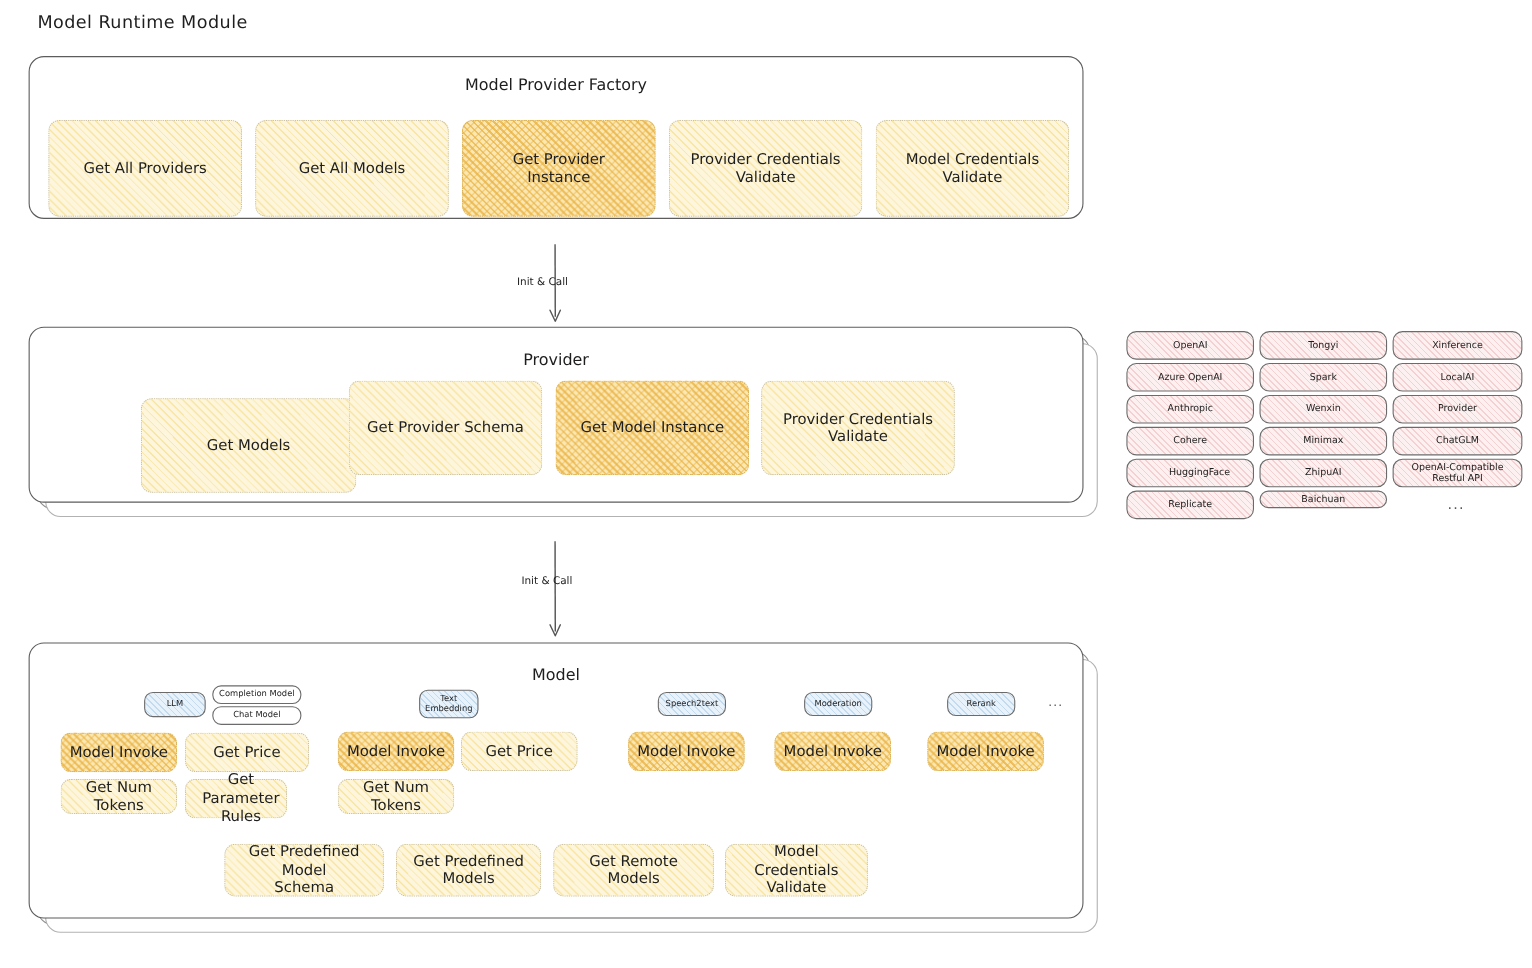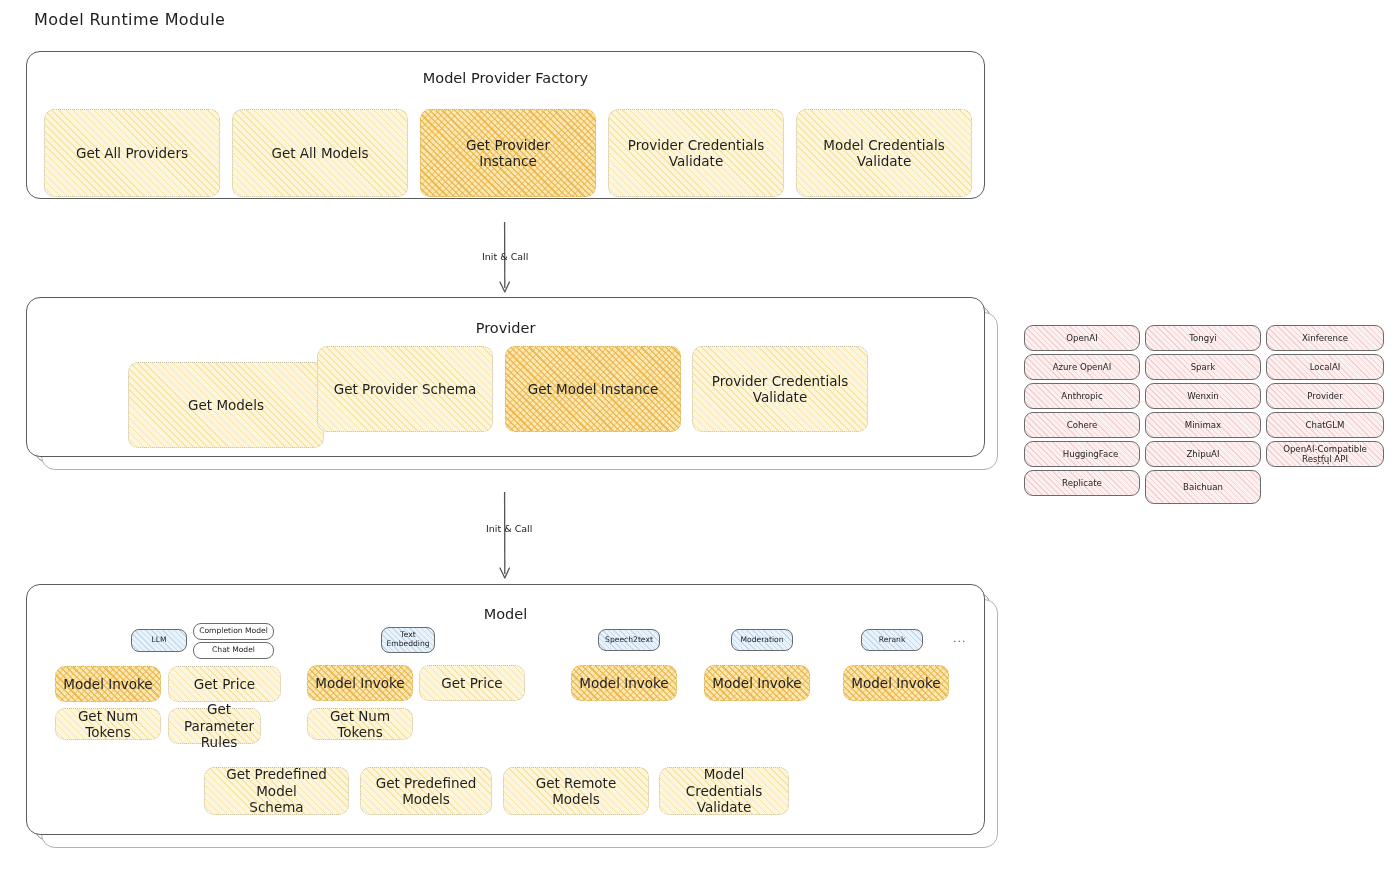--- a/index.html
+++ b/index.html
@@ -78,21 +78,20 @@
     border:1.3px solid #6b6b6b;
     border-radius:9px;
     display:flex;align-items:center;justify-content:center;
     text-align:center;
     font-size:8.6px;color:#1e1e1e;
     background-color:#fdf0f0;
     background-image:repeating-linear-gradient(45deg,
         rgba(231,160,160,.40) 0px, rgba(231,160,160,.40) 1px,
         rgba(255,255,255,0) 1px, rgba(255,255,255,0) 4px);
     padding:2px 3px;
-    margin-top:24px;
   }
   .dots{
     position:absolute;font-size:13px;color:#555;letter-spacing:1px;
   }
 
   
   .badge{
     position:absolute;box-sizing:border-box;
     border:1.3px solid #6b6b6b;
     border-radius:8px;
@@ -109,21 +108,20 @@
     background-color:#ffffff;
     background-image:none;
   }
 
   
   .arrow{position:absolute;}
   .arrow svg{display:block;overflow:visible;}
   .arrow-label{
     position:absolute;font-size:9.5px;color:#1e1e1e;
     white-space:nowrap;
-    margin-left:12px;
   }
 </style>
 </head>
 <body>
 
 <div class="canvas">
 
   <div id="page-title">Model Runtime Module</div>
 
   <div class="panel" style="left:26px;top:51px;width:959px;height:148px;">
@@ -160,21 +158,21 @@
     <div class="chip" style="left:0px;top:59px;width:116px;height:26px;">Anthropic</div>
     <div class="chip" style="left:0px;top:88px;width:116px;height:26px;">Cohere</div>
     <div class="chip" style="left:0px;top:117px;width:116px;height:26px;padding-left:20px;">HuggingFace</div>
     <div class="chip" style="left:0px;top:146px;width:116px;height:26px;">Replicate</div>
 
     <div class="chip" style="left:121px;top:1px;width:116px;height:26px;">Tongyi</div>
     <div class="chip" style="left:121px;top:30px;width:116px;height:26px;">Spark</div>
     <div class="chip" style="left:121px;top:59px;width:116px;height:26px;">Wenxin</div>
     <div class="chip" style="left:121px;top:88px;width:116px;height:26px;">Minimax</div>
     <div class="chip" style="left:121px;top:117px;width:116px;height:26px;">ZhipuAI</div>
-    <div class="chip" style="left:121px;top:146px;width:116px;height:34px;">Baichuan</div>
+    <div class="chip" style="left:121px;top:146px;width:116px;height:16px;">Baichuan</div>
 
     <div class="chip" style="left:242px;top:1px;width:118px;height:26px;">Xinference</div>
     <div class="chip" style="left:242px;top:30px;width:118px;height:26px;">LocalAI</div>
     <div class="chip" style="left:242px;top:59px;width:118px;height:26px;">Provider</div>
     <div class="chip" style="left:242px;top:88px;width:118px;height:26px;">ChatGLM</div>
     <div class="chip" style="left:242px;top:117px;width:118px;height:26px;">OpenAI-Compatible Restful API</div>
     <div class="dots" style="left:292px;top:152px;">...</div>
   </div>
 
   <div class="arrow" style="left:495px;top:492px;width:20px;height:92px;">

